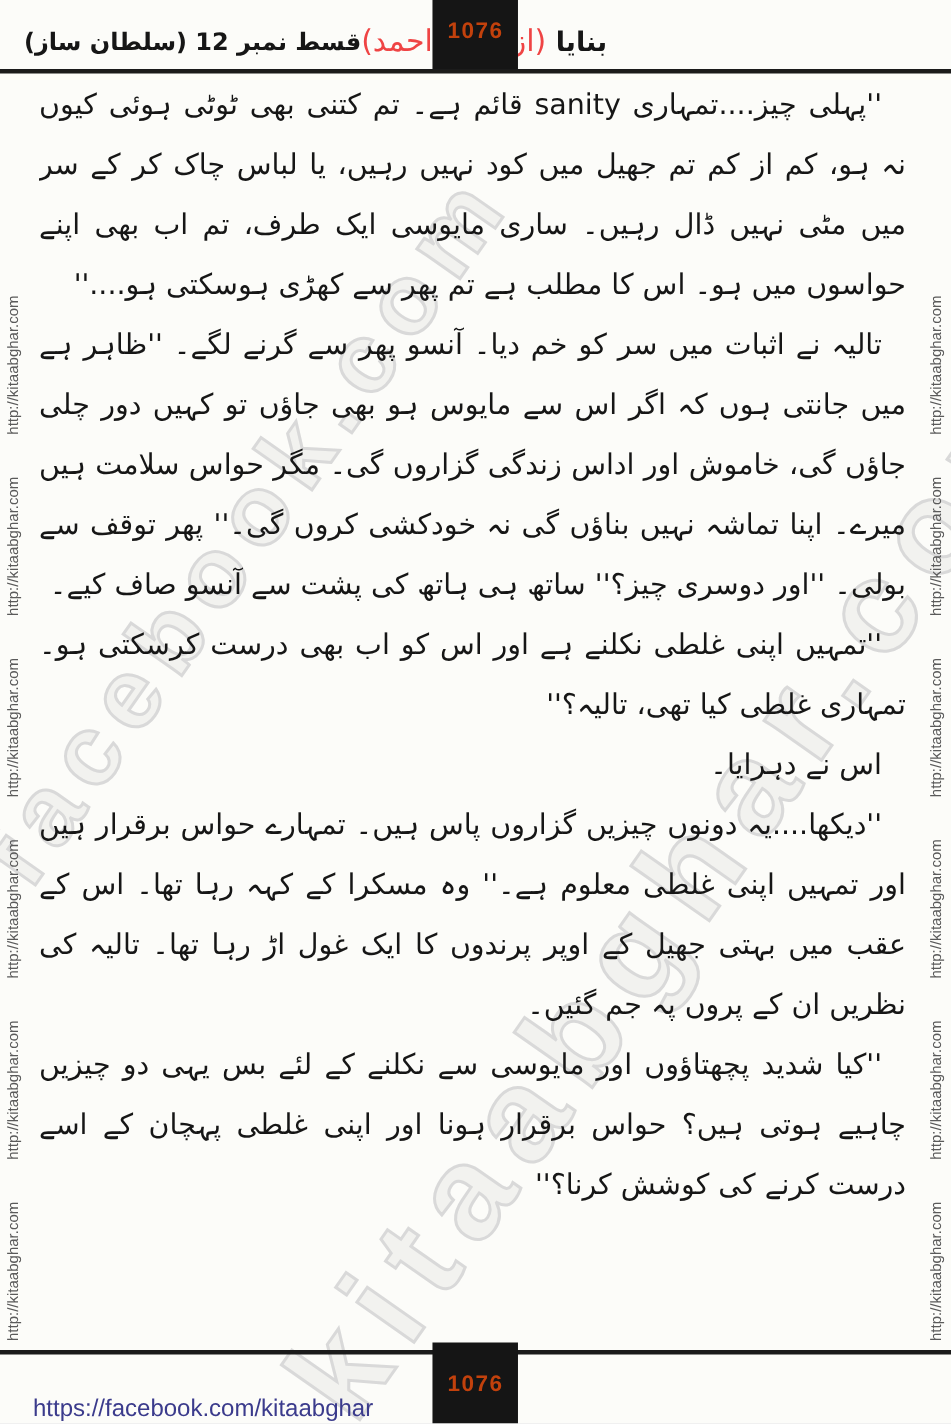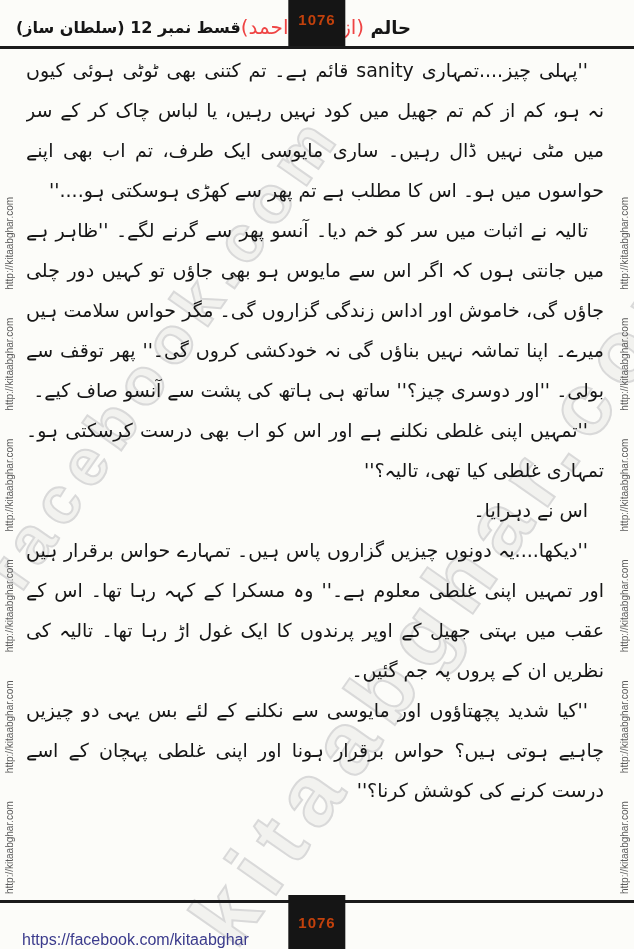--- a/index.html
+++ b/index.html
@@ -94,21 +94,21 @@
         <span class="wm-url">http://kitaabghar.com</span>
       </div>
   </div>
 
   <div class="header">
     <div class="h-episode">قسط نمبر 12 (سلطان ساز)</div>
     <div class="h-center">
       <span class="pagebox">1076</span>
     </div>
     <div class="h-title">
-      <span>حالم</span>
+      <span>بنایا</span>
       <span class="author">(از نمرہ احمد)</span>
     </div>
   </div>
   <div class="rule rule-top"></div>
 
   <div class="story">
       <p class="para">''پہلی چیز....تمہاری sanity قائم ہے۔ تم کتنی بھی ٹوٹی ہوئی کیوں نہ ہو، کم از کم تم جھیل میں کود نہیں رہیں، یا لباس چاک کر کے سر میں مٹی نہیں ڈال رہیں۔ ساری مایوسی ایک طرف، تم اب بھی اپنے حواسوں میں ہو۔ اس کا مطلب ہے تم پھر سے کھڑی ہوسکتی ہو....''</p>
       <p class="para">تالیہ نے اثبات میں سر کو خم دیا۔ آنسو پھر سے گرنے لگے۔ ''ظاہر ہے میں جانتی ہوں کہ اگر اس سے مایوس ہو بھی جاؤں تو کہیں دور چلی جاؤں گی، خاموش اور اداس زندگی گزاروں گی۔ مگر حواس سلامت ہیں میرے۔ اپنا تماشہ نہیں بناؤں گی نہ خودکشی کروں گی۔'' پھر توقف سے بولی۔ ''اور دوسری چیز؟'' ساتھ ہی ہاتھ کی پشت سے آنسو صاف کیے۔</p>
       <p class="para">''تمہیں اپنی غلطی نکلنے ہے اور اس کو اب بھی درست کرسکتی ہو۔ تمہاری غلطی کیا تھی، تالیہ؟''</p>
       <p class="para">اس نے دہرایا۔</p>

